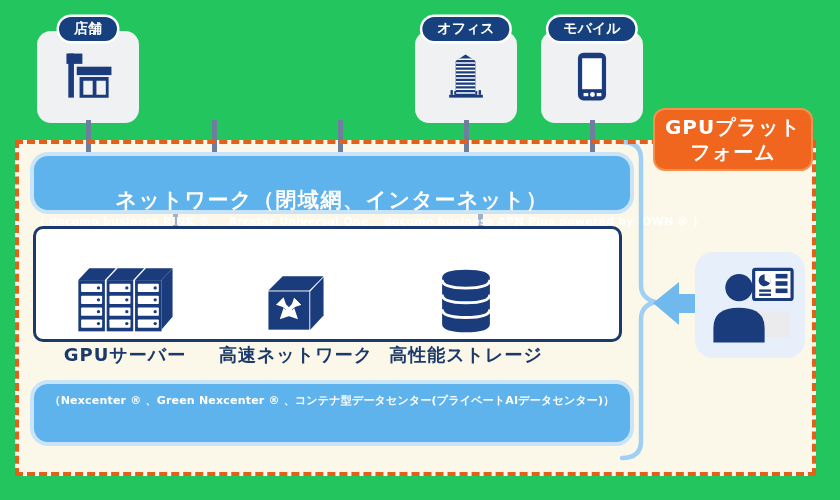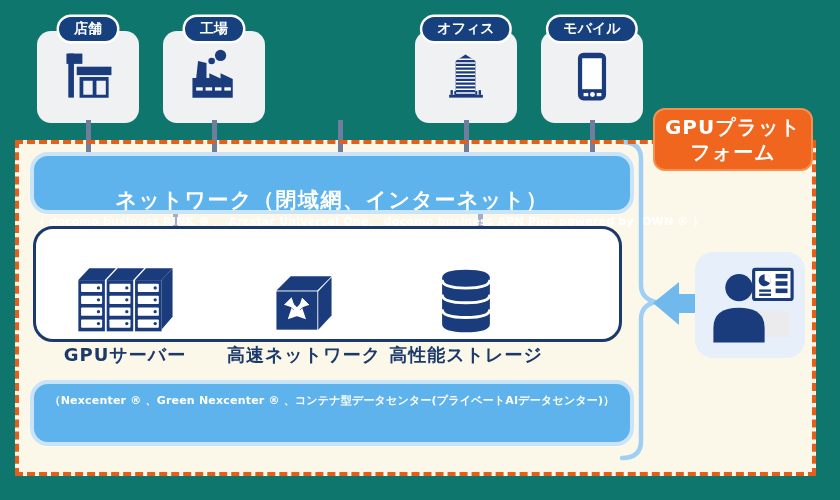--- a/index.html
+++ b/index.html
@@ -1,17 +1,17 @@
 <!DOCTYPE html>
 <html><head>
 <meta charset="utf-8">
 <style>
   html,body{margin:0;padding:0;background:#ffffff;}
   .stage{
-    position:relative;width:840px;height:500px;background:#0f766e;overflow:hidden;
+    position:relative;width:840px;height:500px;background:#22c55e;overflow:hidden;
     font-family:"DejaVu Sans","Liberation Sans",sans-serif;
   }
   
   .site-tile{
     position:absolute;top:31px;width:102px;height:92px;background:#F0F1F3;
     border-radius:14px;display:flex;align-items:center;justify-content:center;
   }
   .site-pill{
     position:absolute;top:-14px;left:50%;transform:translateX(-50%);
     background:#17417E;color:#fff;font-size:14px;font-weight:bold;
@@ -36,26 +36,26 @@
     position:absolute;left:30px;width:604px;box-sizing:border-box;background:#5FB3ED;
     border:4px solid #C9E4F8;border-radius:18px;color:#fff;text-align:center;z-index:3;
   }
   .bar.network{top:152px;height:62px;padding-top:4px;}
   .bar.datacenter{top:380px;height:66px;padding-top:7px;}
   .bar-title{font-size:21px;font-weight:800;letter-spacing:1.5px;line-height:1.15;white-space:nowrap;margin-top:28px;}
   .bar-sub{font-size:11px;font-weight:600;white-space:nowrap;margin-top:2px;letter-spacing:0.2px;}
   
   .core-box{
     position:absolute;left:33px;top:226px;width:589px;height:116px;box-sizing:border-box;
-    background:#fff;border:3px solid #1B3A6B;border-radius:20px;z-index:3;
+    background:#fff;border:3px solid #1B3A6B;border-radius:10px;z-index:3;
   }
   .comp{position:absolute;top:14px;height:124px;display:flex;flex-direction:column;
         justify-content:flex-end;align-items:center;}
   .comp-1{left:4px;width:170px;}
-  .comp-2{left:175px;width:170px;margin-left:8px;}
+  .comp-2{left:175px;width:170px;}
   .comp-3{left:340px;width:180px;}
   .comp-icon{display:flex;align-items:flex-end;justify-content:center;margin-bottom:8px;}
   .comp-label{font-size:18px;font-weight:800;color:#1B3A6B;letter-spacing:1px;white-space:nowrap;}
   
   .brace-svg{position:absolute;left:612px;top:139px;z-index:3;}
   .arrow-svg{position:absolute;left:650px;top:280px;z-index:3;}
   .sec-box{
     position:absolute;left:695px;top:252px;width:110px;height:106px;background:#E7F0FA;
     border-radius:18px;display:flex;align-items:center;justify-content:center;z-index:3;
   }
@@ -72,37 +72,20 @@
   <div class="platform-bg"></div>
 
   <div class="site-tile" style="left:37px">
     <span class="site-pill">店舗</span>
     <svg viewBox="0 0 64 64" width="60" height="60">
       <g fill="#1A3B7C">
         <rect x="9" y="7" width="17" height="11"></rect>
         <rect x="11" y="7" width="6" height="47"></rect>
         <rect x="20" y="21" width="37" height="9"></rect>
         <path fill-rule="evenodd" d="M23 32 h31 v22 h-31 z M27 36 h10 v15 h-10 z M41 36 h10 v15 h-10 z"></path>
-      </g>
-    </svg>
-  </div>
-  <div class="site-tile" style="left:163px">
-    <span class="site-pill">工場</span>
-    <svg viewBox="0 0 64 64" width="60" height="60">
-      <g fill="#1A3B7C">
-        <circle cx="39" cy="9" r="6"></circle>
-        <circle cx="29.5" cy="15" r="3.5"></circle>
-        <path d="M15 15 l9 2 v16 h-11 z"></path>
-        <path d="M9 54 V33 h18 v-5 l12 5.5 V28 l13 6 v20 z"></path>
-      </g>
-      <g fill="#fff">
-        <rect x="13" y="43" width="7" height="3.5"></rect>
-          <rect x="23" y="43" width="7" height="3.5"></rect>
-        <rect x="33" y="43" width="7" height="3.5"></rect>
-          <rect x="43" y="43" width="7" height="3.5"></rect>
       </g>
     </svg>
   </div>
   <div class="site-tile" style="left:415px">
     <span class="site-pill">オフィス</span>
     <svg viewBox="0 0 64 64" width="60" height="60">
       <defs>
           <clipPath id="offclip">
             <path d="M21 52 V15 L31.5 8 L42 15 V52 Z"></path>
           </clipPath>

